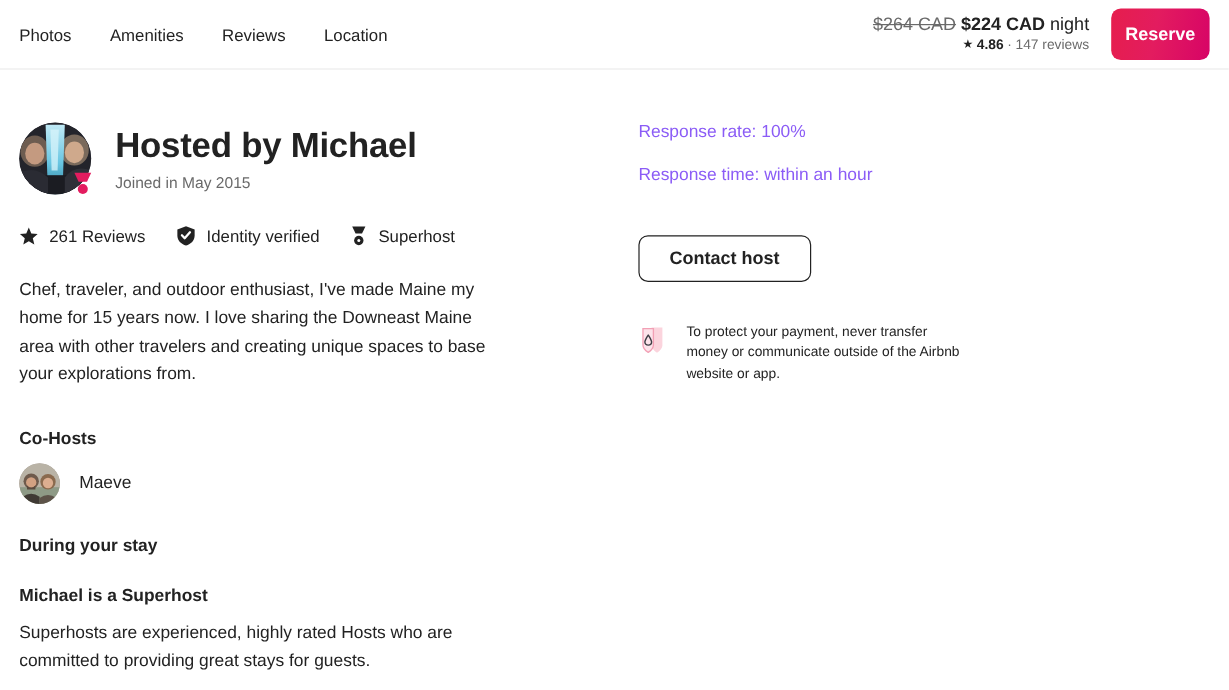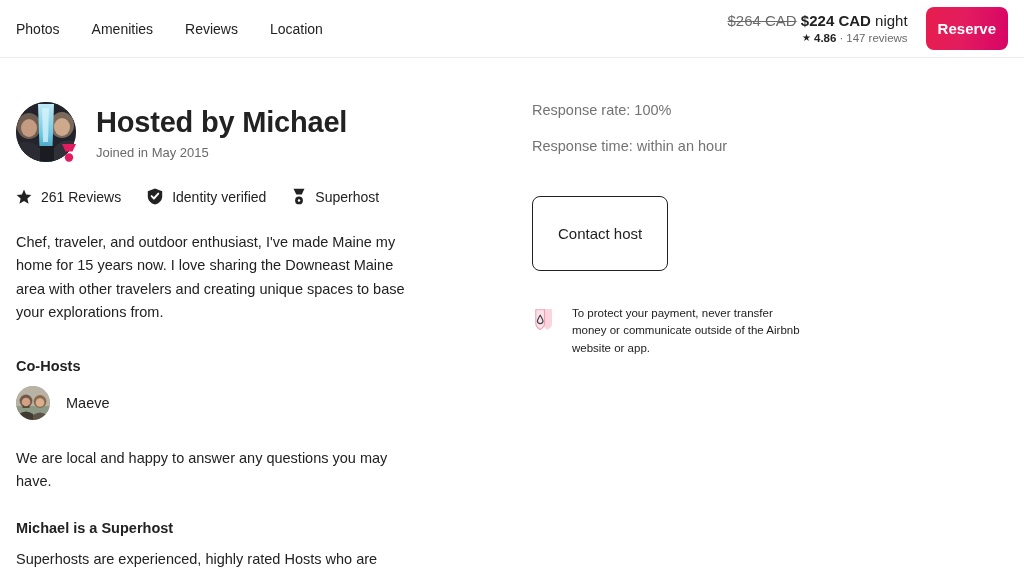--- a/index.html
+++ b/index.html
@@ -175,32 +175,32 @@
   .sec-body {
     font-size: 14.5px;
     line-height: 1.62;
     color: #222222;
     max-width: 410px;
   }
 
   
   .resp-line {
     font-size: 14.5px;
-    color: #737373;
+    color: #8b5cf6;
     margin-bottom: 20px;
   }
   .contact-btn {
     margin-top: 22px;
     background: #ffffff;
     border: 1px solid #222222;
     border-radius: 8px;
     font-size: 15px;
-    font-weight: 400;
-    color: #222222;
-    padding: 28px 25px;
+    font-weight: 700;
+    color: #222222;
+    padding: 10px 25px;
     cursor: pointer;
     font-family: inherit;
   }
   .notice {
     margin-top: 34px;
     display: flex;
     gap: 14px;
     align-items: flex-start;
   }
   .notice-icon { flex: none; width: 26px; height: 28px; margin-top: 1px; }
@@ -339,21 +339,21 @@
               <path d="M3 28 Q10 23 17 28 L17 34 L3 34 Z" fill="#3f3a34"></path>
               <path d="M17 29 Q24 24 31 29 L31 34 L17 34 Z" fill="#5d5349"></path>
             </g>
           </svg>
         </div>
         <span class="cohost-name">Maeve</span>
       </div>
     </div>
 
     <div class="sec-block">
-      <p class="sec-body">We are local and happy to answer any questions you may have.</p>
+      <div class="sec-title">During your stay</div>
     </div>
 
     <div class="sec-block">
       <div class="sec-title">Michael is a Superhost</div>
       <p class="sec-body">Superhosts are experienced, highly rated Hosts who are committed to providing great stays for guests.</p>
     </div>
   </div>
 
   <div class="col-right">
     <div class="resp-line">Response rate: 100%</div>

